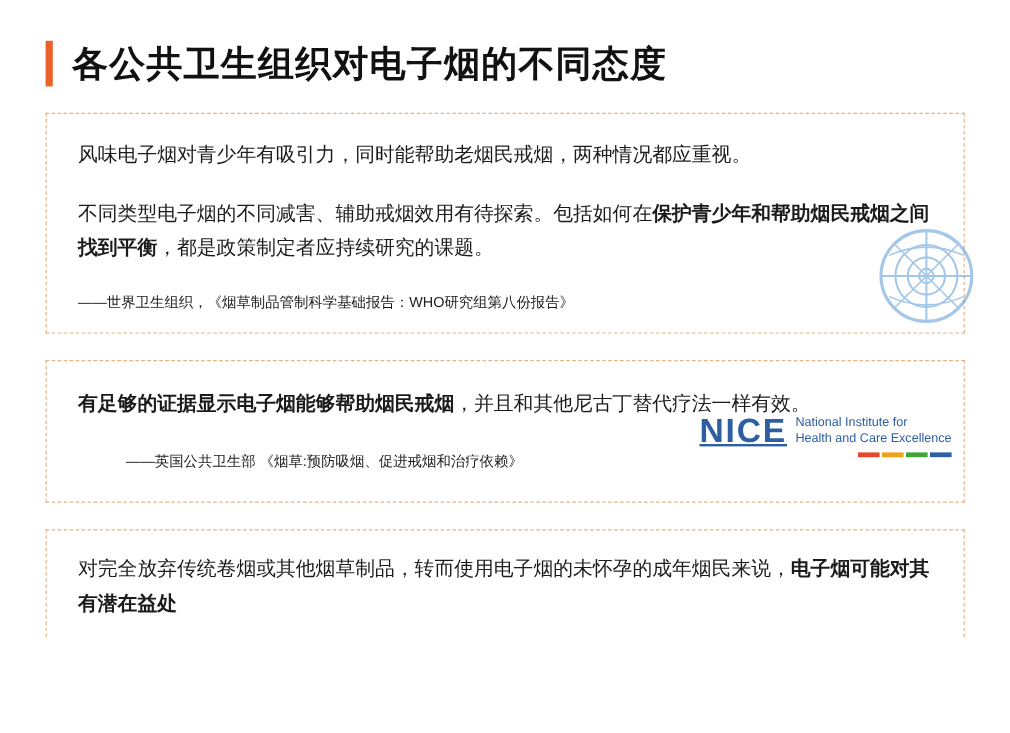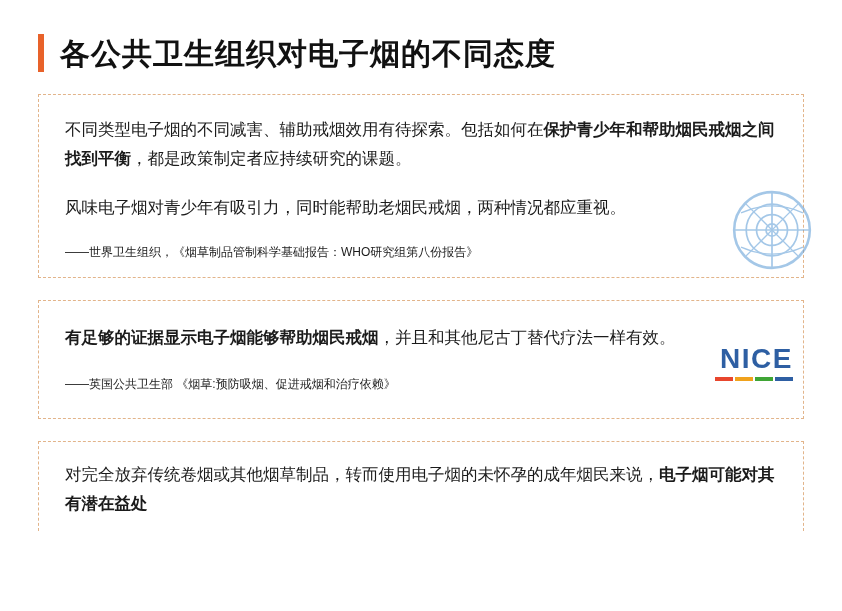--- a/index.html
+++ b/index.html
@@ -72,21 +72,21 @@
     font-weight: bold;
   }
 
   
   #card-1 { height: 184px; }
   #card-1 .src { margin-top: 2px; }
 
   
   #card-2 { height: 119px; padding-top: 22px; }
   #card-2 .lead { font-weight: bold; }
-  #card-2 .src { margin-top: 22px; }
+  #card-2 .src { margin-top: 22px; margin-left: 40px; }
 
   
   #card-3 { height: 90px; padding-top: 18px; border-bottom: none; }
 
   
   .un-logo {
     position: absolute;
     right: -12px;
     top: 92px;
     width: 86px;
@@ -100,20 +100,21 @@
     top: 42px;
     display: flex;
     align-items: center;
     gap: 7px;
   }
   .nice-word {
     font-size: 28px;
     font-weight: bold;
     color: #2e5fa3;
     letter-spacing: 1.5px;
+    text-decoration: underline;
   }
   .nice-sub {
     font-size: 10.5px;
     line-height: 1.25;
     color: #2e5fa3;
   }
   .nice-bars {
     position: absolute;
     right: 10px;
     top: 76px;
@@ -130,22 +131,22 @@
 <body>
 
 <div class="page">
 
   <div class="title-row">
     <div class="title-bar"></div>
     <div class="title-text">各公共卫生组织对电子烟的不同态度</div>
   </div>
 
   <div class="card" id="card-1">
+    <p><span>风味电子烟对青少年有吸引力，同时能帮助老烟民戒烟，两种情况都应重视。</span></p>
     <p><span>不同类型电子烟的不同减害、辅助戒烟效用有待探索。包括如何在</span><b>保护青少年和帮助烟民戒烟之间找到平衡</b><span>，都是政策制定者应持续研究的课题。</span></p>
-    <p><span>风味电子烟对青少年有吸引力，同时能帮助老烟民戒烟，两种情况都应重视。</span></p>
     <p class="src">——世界卫生组织，《烟草制品管制科学基础报告：WHO研究组第八份报告》</p>
 
     <svg class="un-logo" viewBox="0 0 100 100">
       <circle cx="50" cy="50" r="44" fill="none" stroke="#5b9bd5" stroke-width="3"></circle>
       <circle cx="50" cy="50" r="30" fill="none" stroke="#5b9bd5" stroke-width="2"></circle>
       <circle cx="50" cy="50" r="18" fill="none" stroke="#5b9bd5" stroke-width="2"></circle>
       <circle cx="50" cy="50" r="7" fill="none" stroke="#5b9bd5" stroke-width="2"></circle>
       <line x1="50" y1="6" x2="50" y2="94" stroke="#5b9bd5" stroke-width="2"></line>
       <line x1="6" y1="50" x2="94" y2="50" stroke="#5b9bd5" stroke-width="2"></line>
       <line x1="19" y1="19" x2="81" y2="81" stroke="#5b9bd5" stroke-width="1.5"></line>
@@ -154,20 +155,24 @@
       <path d="M14 70 Q50 86 86 70" fill="none" stroke="#5b9bd5" stroke-width="1.5"></path>
     </svg>
   </div>
 
   <div class="card" id="card-2">
     <p class="lead"><b>有足够的证据显示电子烟能够帮助烟民戒烟</b><span class="bold" style="font-weight:normal">，并且和其他尼古丁替代疗法一样有效。</span></p>
     <p class="src">——英国公共卫生部 《烟草:预防吸烟、促进戒烟和治疗依赖》</p>
 
     <div class="nice-logo">
       <span class="nice-word">NICE</span>
+      <span class="nice-sub">
+        <span>National Institute for</span><br>
+        <span>Health and Care Excellence</span>
+      </span>
     </div>
     <div class="nice-bars">
       <i style="background:#e8462d"></i>
         <i style="background:#f0a21c"></i>
         <i style="background:#3fa535"></i>
         <i style="background:#2e5fa3"></i>
     </div>
   </div>
 
   <div class="card" id="card-3">

